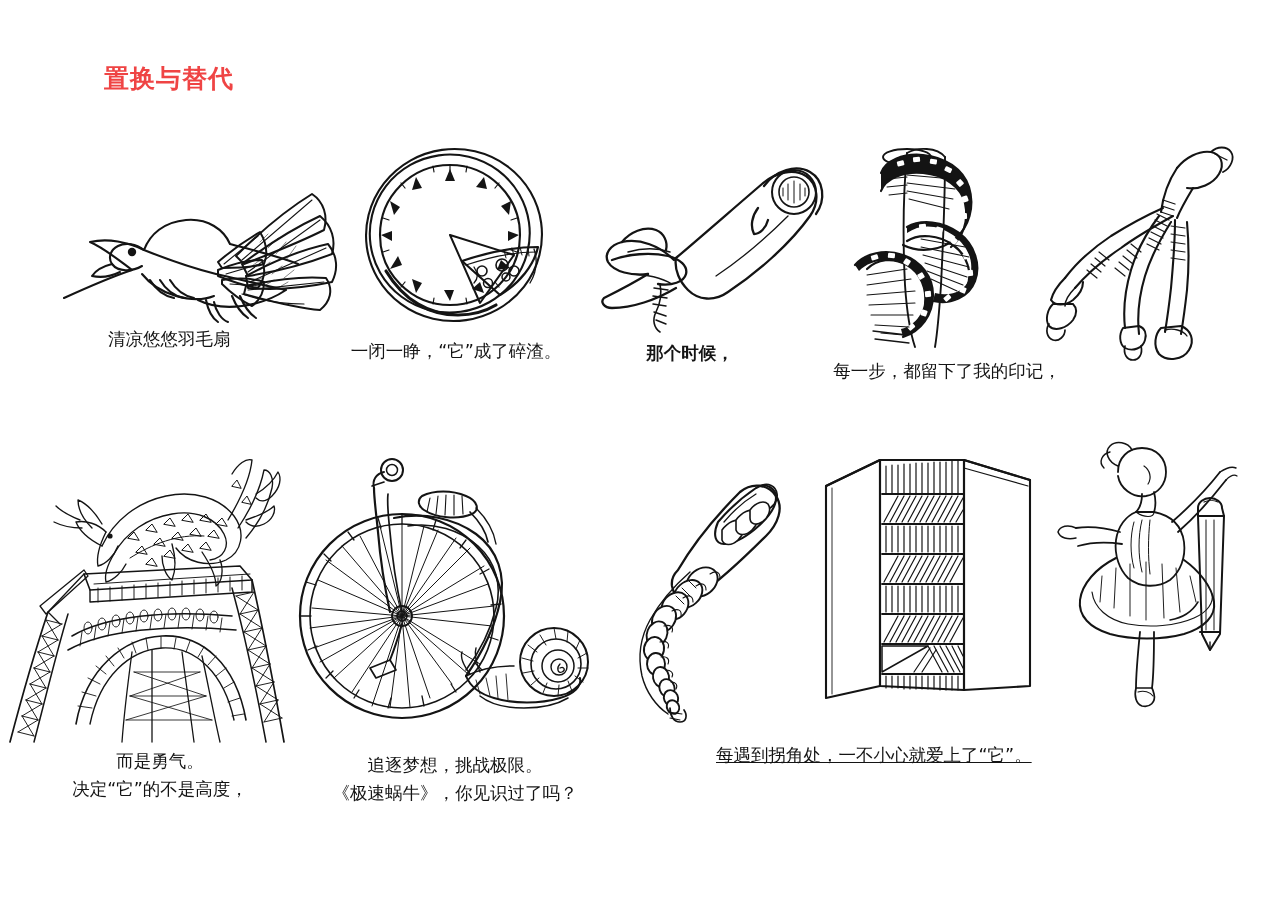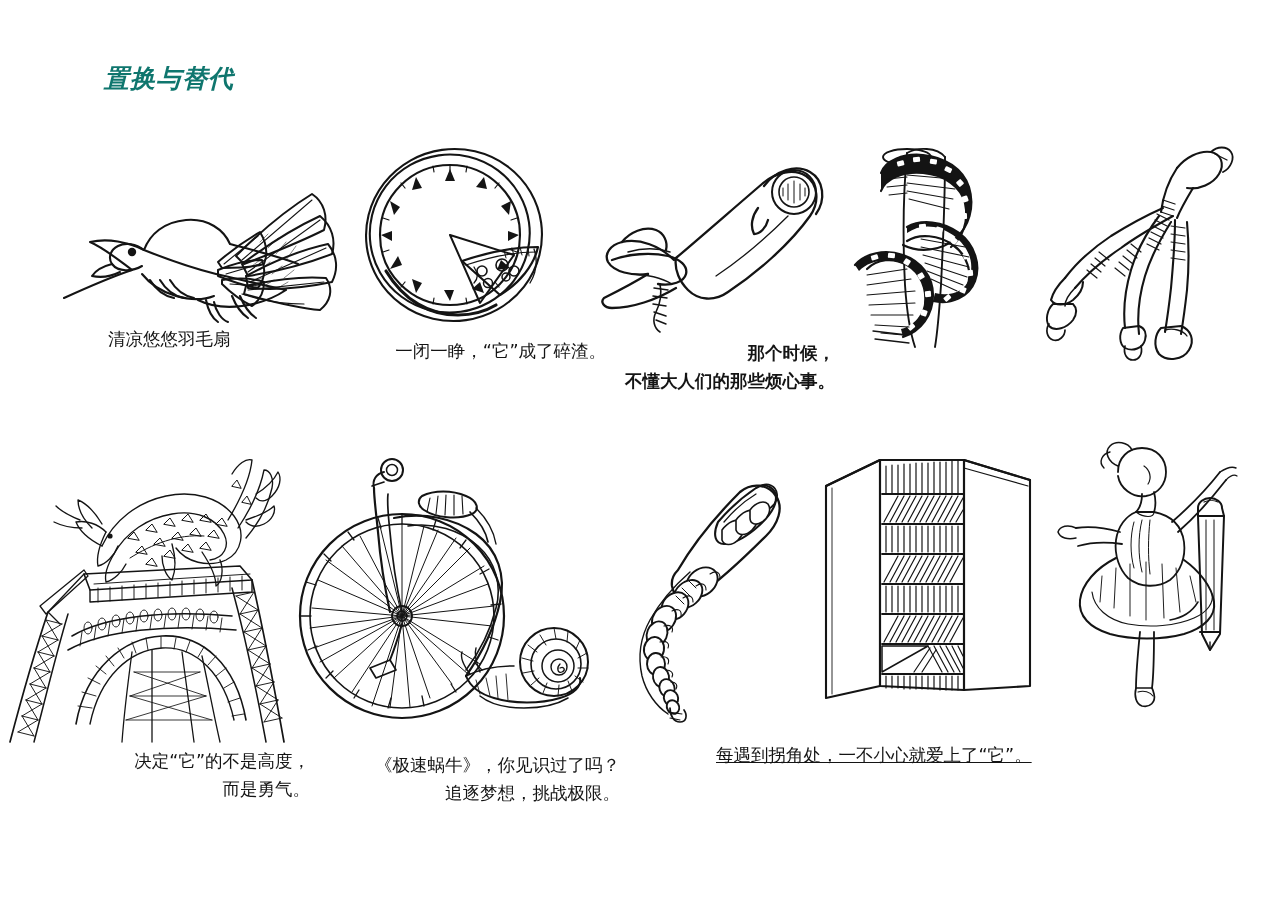--- a/index.html
+++ b/index.html
@@ -13,38 +13,37 @@
     position:relative;
   }
   .page{position:relative;width:1280px;height:905px;}
 
   .page-title{
     position:absolute;
     left:104px; top:62px;
     font-size:25px;
     font-weight:700;
     letter-spacing:1px;
-    color:#0f766e;
+    color:#ef4444;
     white-space:nowrap;
-    font-style:italic;
   }
 
   .illus{position:absolute;}
   .illus svg{display:block;overflow:visible;}
 
   .caption{
     position:absolute;
     font-size:17.5px;
     line-height:1.58;
     color:#141414;
     white-space:nowrap;
     font-weight:500;
   }
   .caption .cline{display:block;}
-  .c-center{text-align:right;}
+  .c-center{text-align:center;}
 </style>
 </head>
 <body>
 
 <div class="page">
 
   <div class="page-title">置换与替代</div>
 
   <div class="illus" style="left:46px; top:138px;">
     <svg width="310" height="190" viewBox="0 0 310 190" fill="none" stroke="#141414" stroke-width="2.1" stroke-linecap="round" stroke-linejoin="round">
@@ -176,21 +175,20 @@
 
       <path d="M62 134 C64 144 62 154 58 162 C54 170 56 178 62 182" stroke-width="1.6"></path>
       <g stroke-width="1.5">
         <path d="M56 138 L70 140 M55 146 L69 148 M55 154 L68 156 M56 162 L68 166 M58 170 L68 174"></path>
       </g>
     </svg>
   </div>
 
   <div class="caption c-center" style="left:545px; top:340px; width:290px;font-weight:bold;">
     <span class="cline">那个时候，</span>
-    <span class="cline">不懂大人们的那些烦心事。</span>
   </div>
 
   <div class="illus" style="left:845px; top:135px;">
     <svg width="180" height="215" viewBox="0 0 180 215" fill="none" stroke="#141414" stroke-width="1.9" stroke-linecap="round" stroke-linejoin="round">
 
       <path d="M62 18 C58 60 58 110 60 150 C62 180 66 200 70 212"></path>
       <path d="M100 22 C100 60 98 110 96 150 C94 180 92 200 90 212"></path>
       <path d="M62 18 C72 12 92 12 100 22"></path>
 
       <ellipse cx="62" cy="22" rx="24" ry="8"></ellipse>
@@ -258,20 +256,21 @@
                  M26 180 L68 180 M30 190 L64 192 M36 198 L58 200"></path>
       </g>
 
       <g stroke-width="1.3">
         <path d="M28 196 L62 200 M30 204 L64 208"></path>
       </g>
     </svg>
   </div>
 
   <div class="caption c-center" style="left:792px; top:358px; width:310px;">
+    <span class="cline">每一步，都留下了我的印记，</span>
   </div>
 
   <div class="illus" style="left:1045px; top:138px;">
     <svg width="190" height="215" viewBox="0 0 190 215" fill="none" stroke="#141414" stroke-width="2.1" stroke-linecap="round" stroke-linejoin="round">
 
       <path d="M132 30 C140 20 154 12 166 14 C176 16 180 26 174 36 C168 46 154 52 142 50"></path>
       <path d="M166 14 C172 8 182 8 186 14 C190 20 186 30 178 34" stroke-width="1.8"></path>
       <path d="M170 16 L182 22" stroke-width="1.3"></path>
 
       <path d="M132 30 C124 42 118 58 116 74"></path>
@@ -420,22 +419,22 @@
       </g>
 
       <g stroke-width="0.85">
         <path d="M128 248 L194 248 M124 272 L200 272 M120 296 L206 296"></path>
         <path d="M128 248 L200 272 M194 248 L124 272 M124 272 L206 296 M200 272 L120 296"></path>
       </g>
     </svg>
   </div>
 
   <div class="caption c-center" style="left:10px; top:748px; width:300px;">
+    <span class="cline">而是勇气。</span>
     <span class="cline">决定“它”的不是高度，</span>
-    <span class="cline">而是勇气。</span>
   </div>
 
   <div class="illus" style="left:284px; top:448px;">
     <svg width="330" height="270" viewBox="0 0 330 270" fill="none" stroke="#141414" stroke-width="1.9" stroke-linecap="round" stroke-linejoin="round">
 
       <circle cx="118" cy="168" r="102" stroke-width="2.2"></circle>
       <circle cx="118" cy="168" r="92" stroke-width="1.6"></circle>
       <circle cx="118" cy="168" r="10" stroke-width="1.9"></circle>
       <circle cx="118" cy="168" r="5" stroke-width="1.5"></circle>
 
@@ -507,22 +506,22 @@
       <path d="M196 224 C192 214 190 206 192 200" stroke-width="1.4"></path>
 
       <g stroke-width="0.9">
         <path d="M192 232 L196 246 M202 230 L206 248 M212 228 L214 250
                  M222 226 L224 252"></path>
       </g>
     </svg>
   </div>
 
   <div class="caption c-center" style="left:290px; top:752px; width:330px;">
+    <span class="cline">追逐梦想，挑战极限。</span>
     <span class="cline">《极速蜗牛》，你见识过了吗？</span>
-    <span class="cline">追逐梦想，挑战极限。</span>
   </div>
 
   <div class="illus" style="left:626px; top:478px;">
     <svg width="170" height="240" viewBox="0 0 170 240" fill="none" stroke="#141414" stroke-width="2.0" stroke-linecap="round" stroke-linejoin="round">
 
       <path d="M52 92 C66 68 90 38 114 14 C126 4 142 6 150 18 C158 30 152 46 140 58
                C118 80 92 104 72 118 C60 126 48 120 46 108 C45 101 48 96 52 92 Z" stroke-width="2.3"></path>
 
       <path d="M92 44 C104 30 118 18 130 10 C140 4 150 10 150 20 C150 30 140 42 128 52
                C118 60 106 66 98 66 C90 66 86 58 92 44 Z" stroke-width="2.1"></path>

